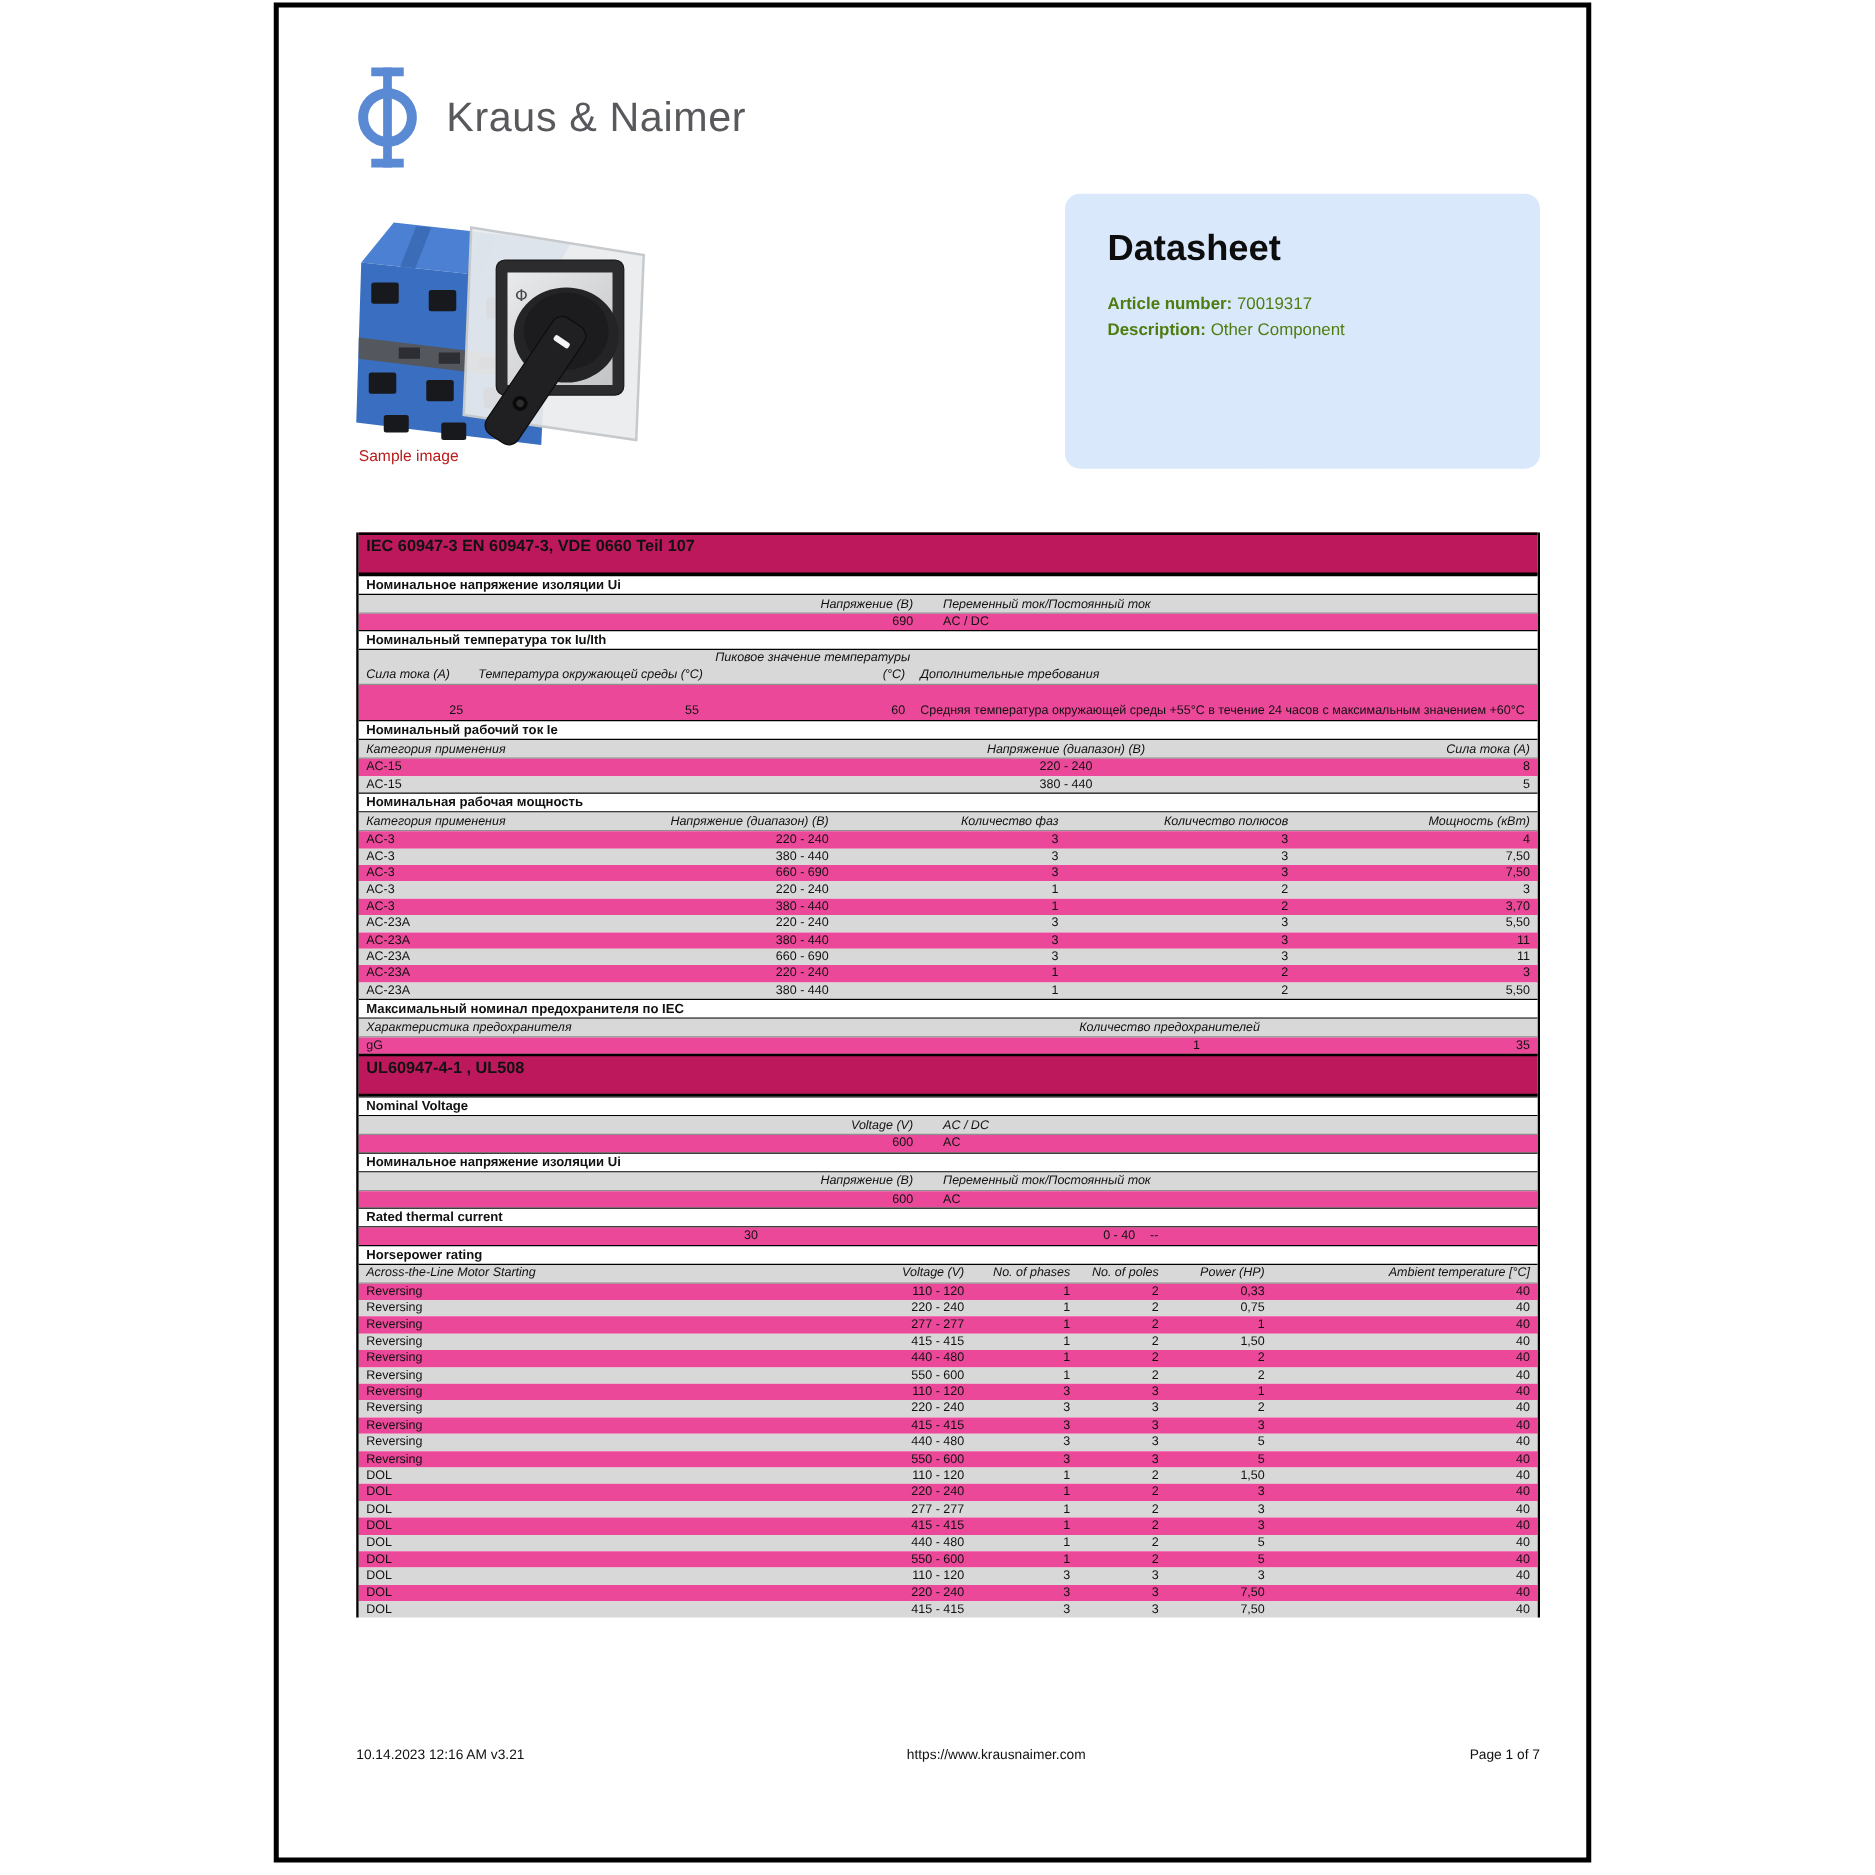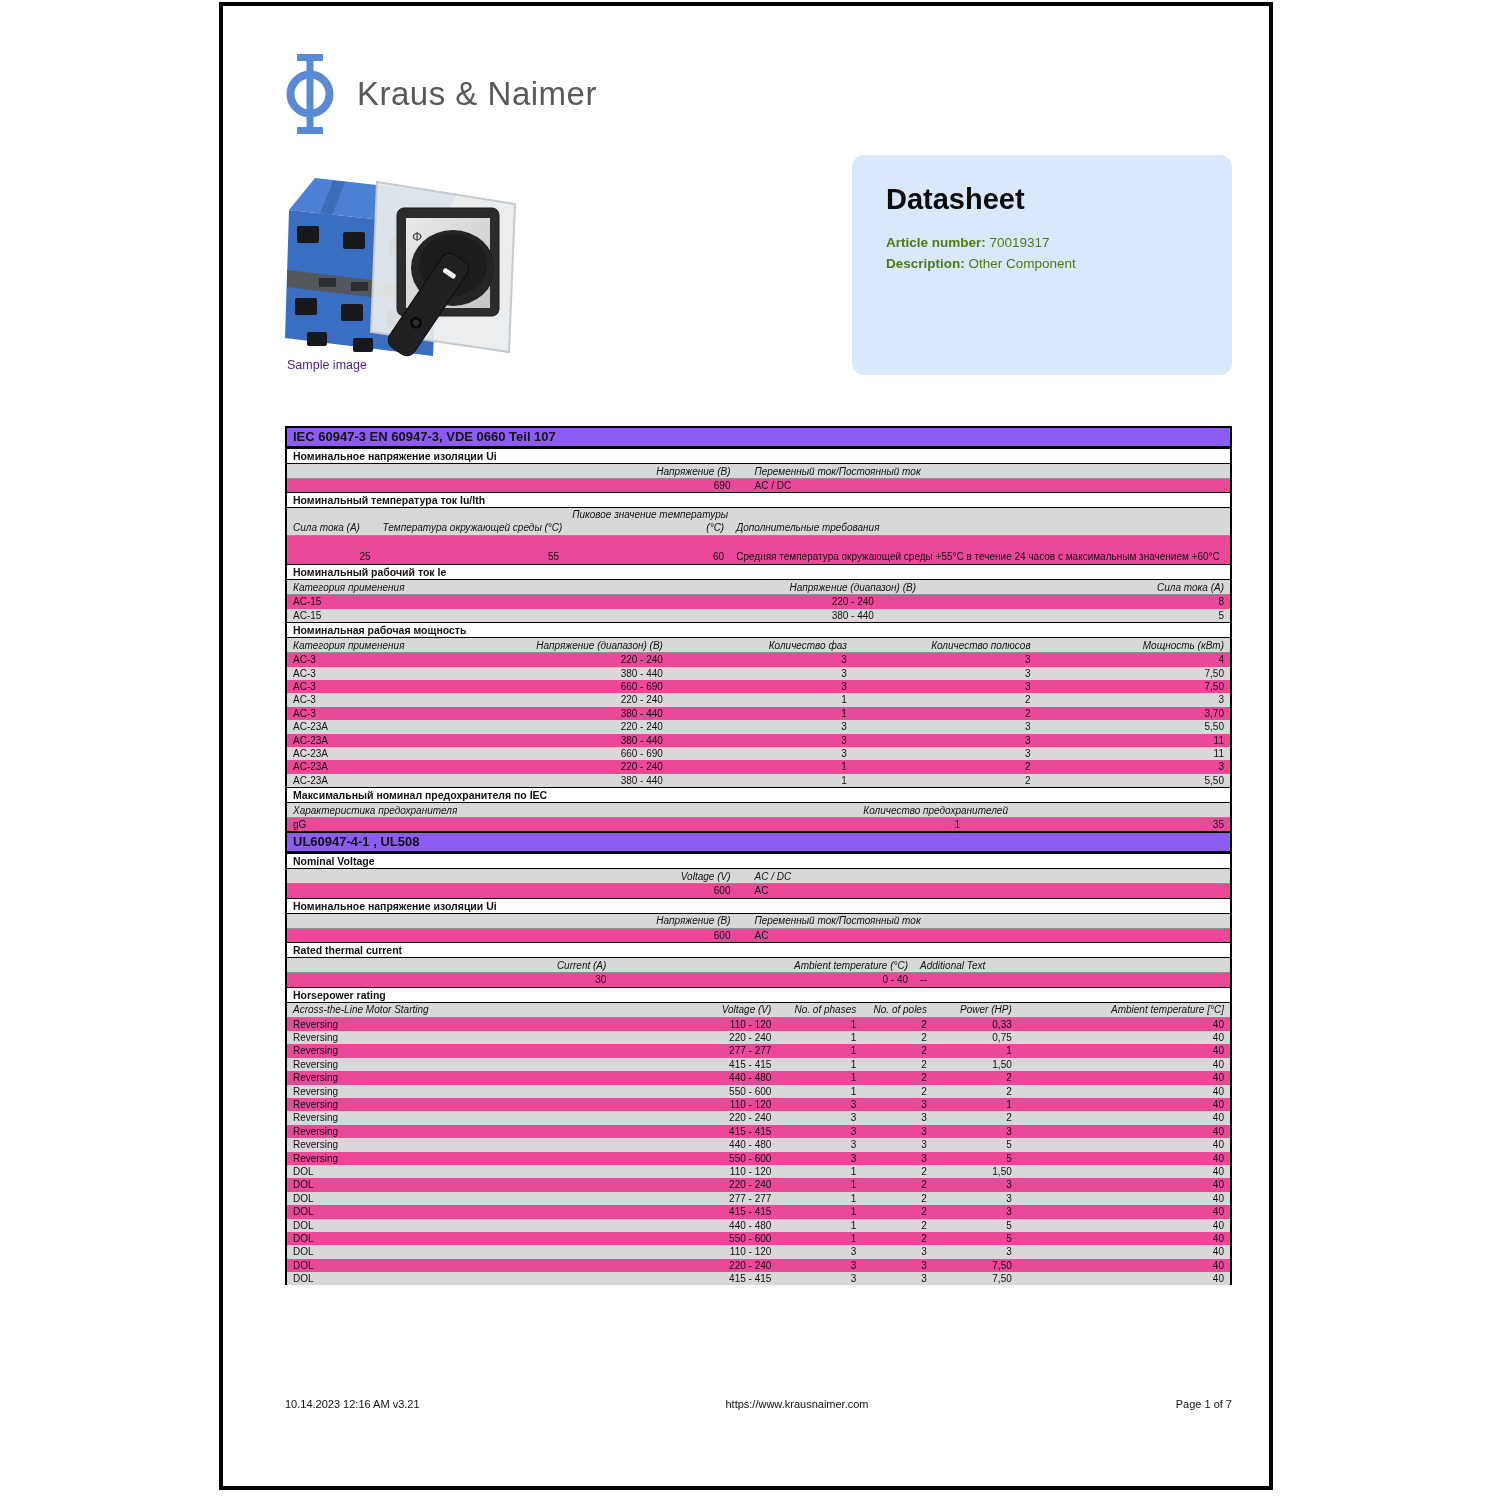--- a/index.html
+++ b/index.html
@@ -11,39 +11,39 @@
   }
   .page {
     position:absolute; left:219px; top:2px; width:1054px; height:1488px;
     border:4px solid #000; background:#fff;
   }
   
   .logo { position:absolute; left:60px; top:46px; display:flex; align-items:center; }
   .logo-text { margin-left:20px; font-size:33px; color:#58595c; letter-spacing:0.5px; }
   
   .product { position:absolute; left:58px; top:142px; }
-  .caption { position:absolute; left:64px; top:352px; font-size:12.5px; color:#4c1d95; }
+  .caption { position:absolute; left:64px; top:352px; font-size:12.5px; color:#b91c1c; }
   
   .card {
     position:absolute; left:629px; top:149px; width:380px; height:220px;
     background:#d9e8fb; border-radius:12px; padding:28px 34px;
   }
   .card-title { font-size:29px; font-weight:bold; color:#0d0d0d; margin-bottom:16px; }
   .card-line { font-size:13.5px; line-height:21px; color:#4d7c0f; }
   .b { font-weight:bold; }
   
   .tbl {
     position:absolute; left:62px; top:420px; width:947px;
     border-left:2px solid #000; border-right:2px solid #000;
     font-size:10px; color:#111;
   }
   .trow { overflow:hidden; }
   .trow-title {
-    height:22px; line-height:18px; font-weight:bold; font-size:13px;
-    border-top:2px solid #000; border-bottom:2px solid #000; background:#8b5cf6;
+    height:34px; line-height:18px; font-weight:bold; font-size:13px;
+    border-top:2px solid #000; border-bottom:2px solid #000; background:#be185d;
   }
   .trow-section {
     height:16px; line-height:14px; font-weight:bold; font-size:10.5px;
     border-top:1px solid #000; border-bottom:1px solid #000; background:#fff;
   }
   .trow-header {
     height:15px; line-height:13px; background:#d8d8d8; font-style:italic;
     border-bottom:1px solid #8f8f8f; align-items:center;
   }
   .trow-header2 {
@@ -313,25 +313,20 @@
         <span class="c ar c1">Напряжение (B)</span>
         <span class="c al c2">Переменный ток/Постоянный ток</span>
       </div>
       <div class="trow trow-data lay-kv plain" style="display: grid; grid-template-columns: 48.3% 51.7%;">
         <span class="c ar c1">600</span>
         <span class="c al c2">AC</span>
       </div>
       <div class="trow trow-section">
         <span class="c al c1">Rated thermal current</span>
       </div>
-      <div class="trow trow-header lay-l3c" style="display: grid; grid-template-columns: 34.5% 32% 33.5%;">
-        <span class="c ar c1">Current (A)</span>
-        <span class="c ar c2">Ambient temperature (°C)</span>
-        <span class="c al c3">Additional Text</span>
-      </div>
       <div class="trow trow-data lay-l3c plain" style="display: grid; grid-template-columns: 34.5% 32% 33.5%;">
         <span class="c ar c1">30</span>
         <span class="c ar c2">0 - 40</span>
         <span class="c al c3">--</span>
       </div>
       <div class="trow trow-section">
         <span class="c al c1">Horsepower rating</span>
       </div>
       <div class="trow trow-header lay-l6" style="display: grid; grid-template-columns: 42% 10% 9% 7.5% 9% 22.5%;">
         <span class="c al c1">Across-the-Line Motor Starting</span>

